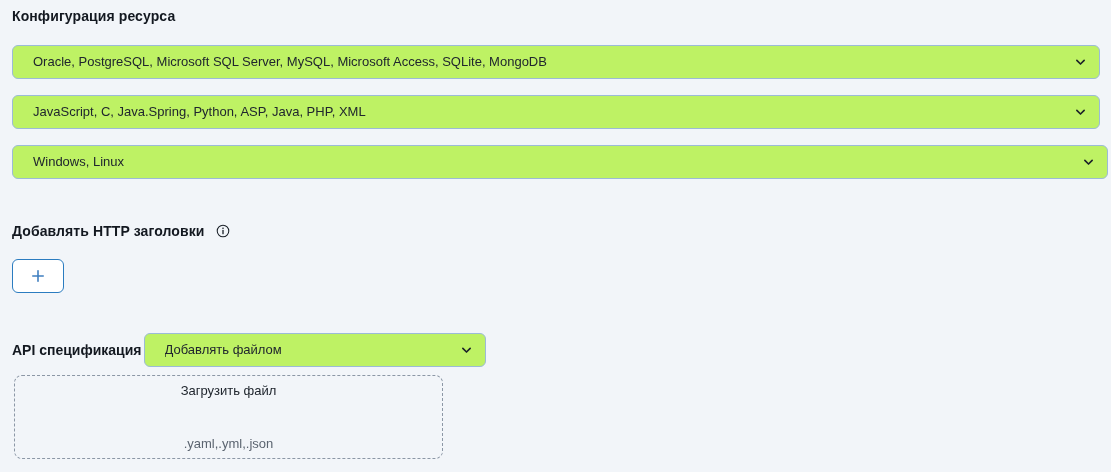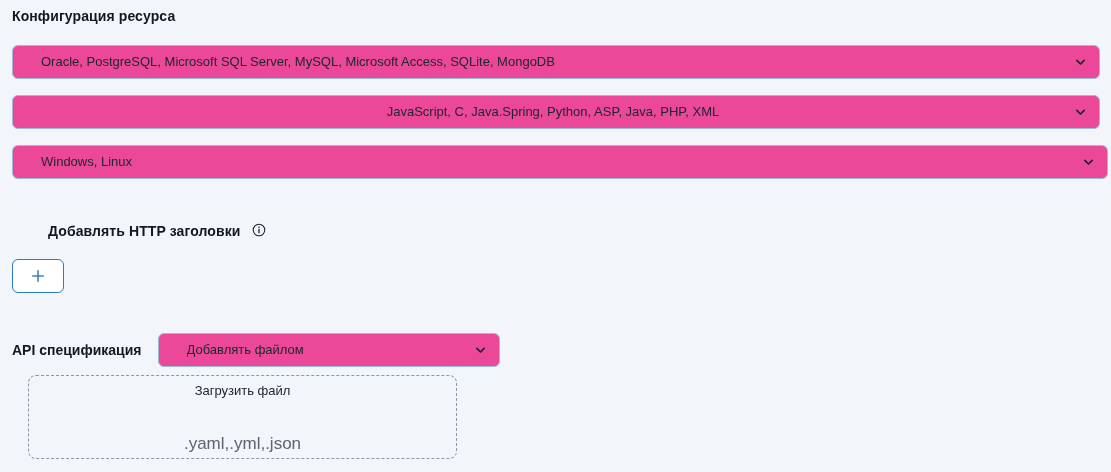--- a/index.html
+++ b/index.html
@@ -29,46 +29,45 @@
   .section-heading {
     font-size: 14px;
     font-weight: bold;
     color: #131820;
     letter-spacing: 0.1px;
     line-height: 16px;
   }
 
   .heading-row {
     display: flex;
-    align-items: flex-start;
+    align-items: center;
     gap: 12px;
-    margin-left: 36px;
   }
 
   
   .info-icon {
     width: 14px;
     height: 14px;
     display: inline-flex;
     align-items: center;
     justify-content: center;
     flex: 0 0 auto;
   }
   .info-icon svg { display: block; }
 
   
   .select {
     position: relative;
-    background: #ec4899;
+    background: #bef264;
     border: 1px solid #9cbbd6;
     border-radius: 6px;
     height: 34px;
     display: flex;
     align-items: center;
-    padding: 0 34px 0 28px;
+    padding: 0 34px 0 20px;
     cursor: pointer;
     overflow: hidden;
   }
   .select-value {
     font-size: 13px;
     color: #20262e;
     line-height: 16px;
     white-space: nowrap;
     overflow: hidden;
     text-overflow: ellipsis;
@@ -113,50 +112,50 @@
     justify-content: center;
     gap: 5px;
     cursor: pointer;
   }
   .dropzone-title {
     font-size: 13px;
     color: #20262e;
     line-height: 16px;
   }
   .dropzone-hint {
-    font-size: 17px;
+    font-size: 13px;
     color: #5b6470;
     line-height: 14px;
     margin-top: 33px;
   }
 
   
   #resource-config-title { position: absolute; left: 12px; top: 8px; }
 
   #select-databases  { position: absolute; left: 12px; top: 45px;  width: 1088px; }
-  #select-languages  { position: absolute; left: 12px; top: 95px;  width: 1088px; justify-content: center; }
+  #select-languages  { position: absolute; left: 12px; top: 95px;  width: 1088px; }
   #select-os         { position: absolute; left: 12px; top: 145px; width: 1096px; }
 
   #http-headers-title { position: absolute; left: 12px; top: 223px; }
   #add-header-button  { position: absolute; left: 12px; top: 259px; }
 
   #api-spec-row {
     position: absolute;
     left: 12px;
     top: 333px;
     display: flex;
     align-items: center;
-    gap: 16px;
+    gap: 2px;
   }
   #api-spec-label { font-size: 14px; font-weight: bold; color: #131820; }
   #select-api-spec { width: 342px; }
 
   #api-spec-dropzone {
     position: absolute;
-    left: 28px;
+    left: 14px;
     top: 375px;
     width: 429px;
     height: 84px;
   }
 </style>
 </head>
 <body>
 
 <div class="page">
 

